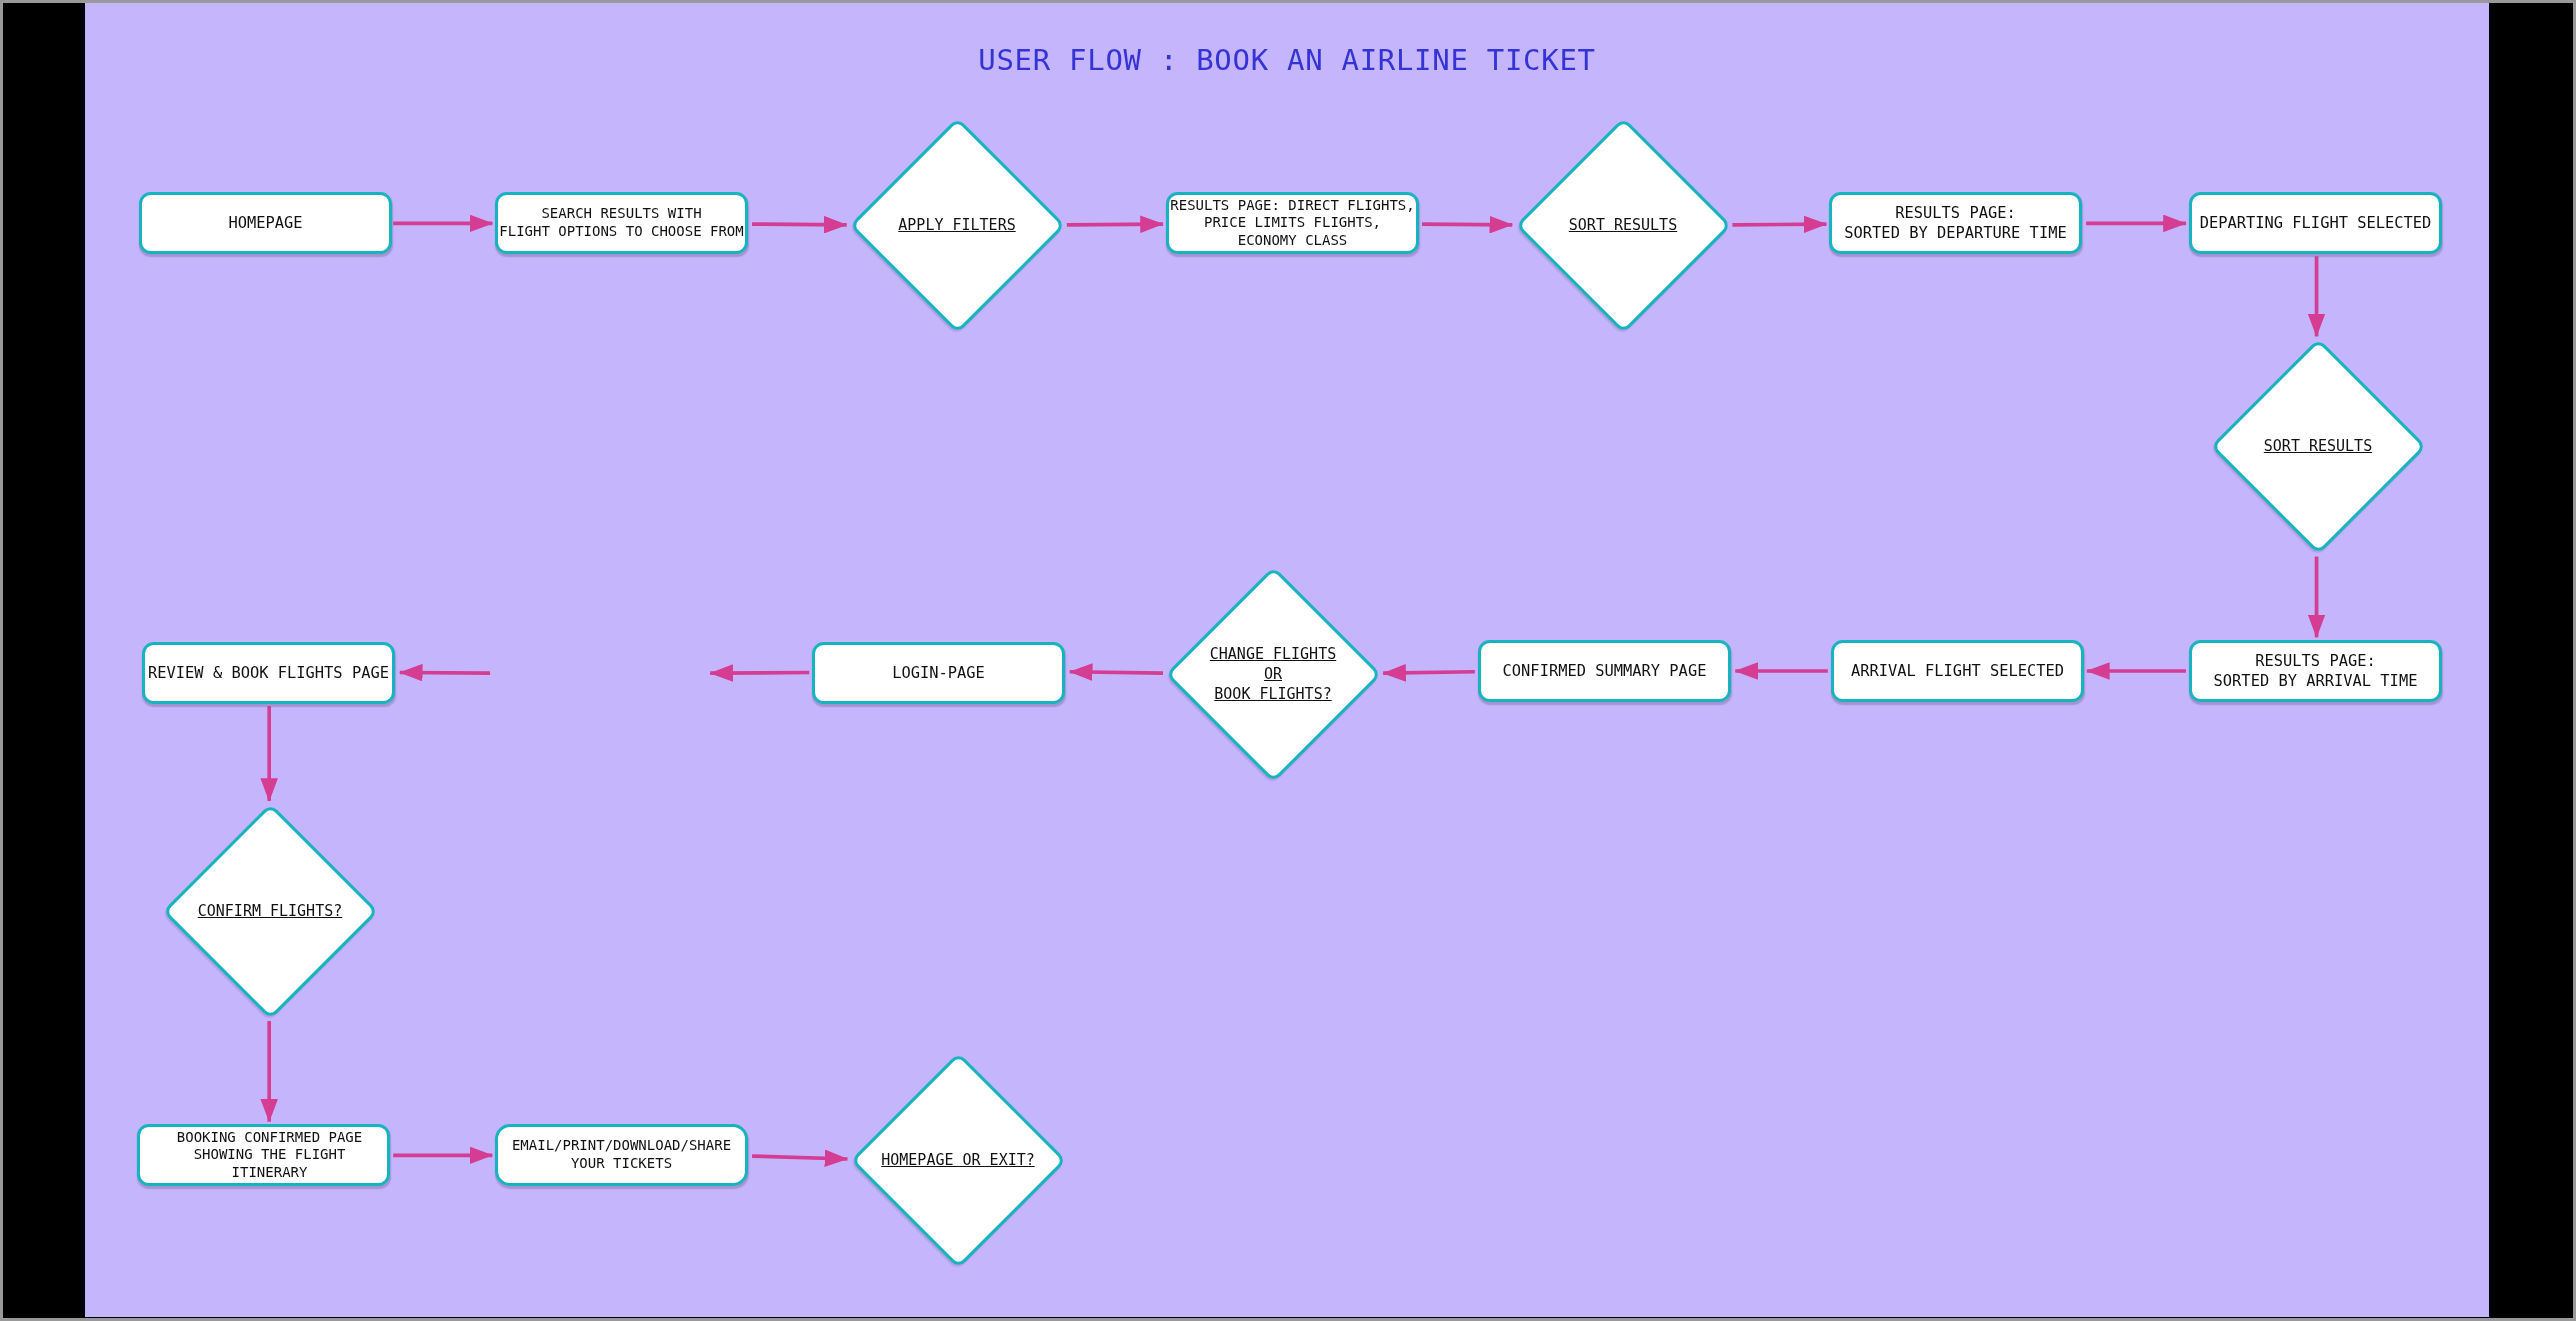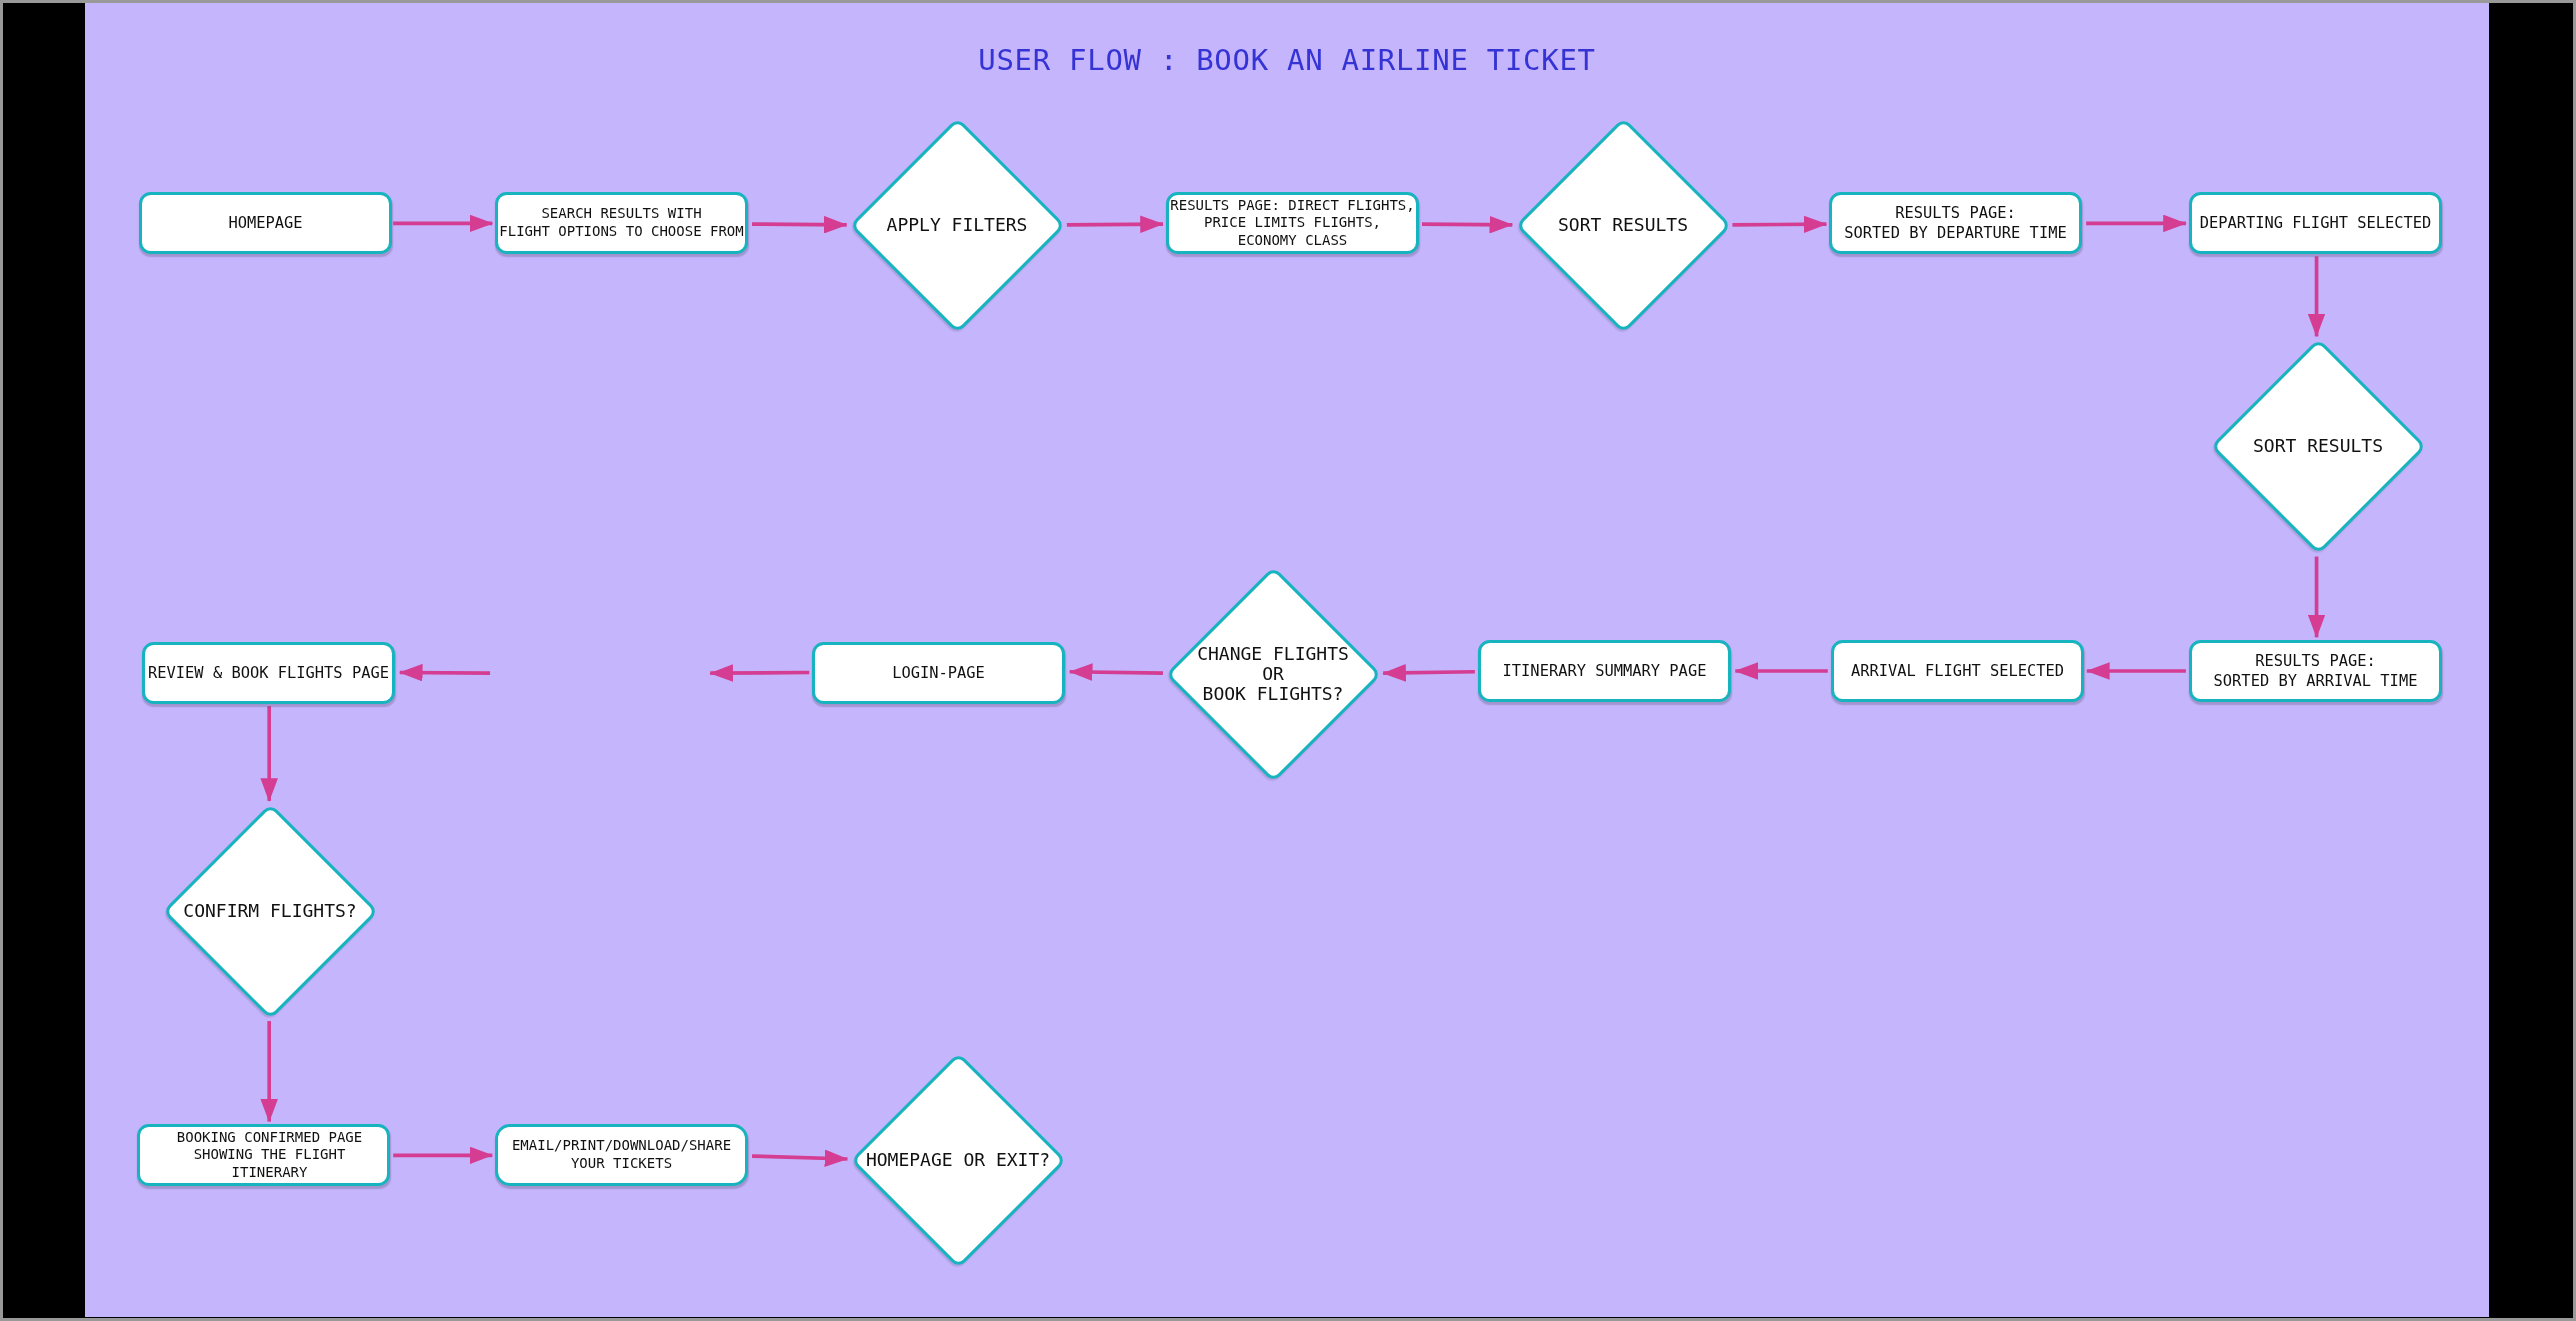--- a/index.html
+++ b/index.html
@@ -34,21 +34,21 @@
   }
   .rect-node.small{font-size:14px;line-height:17.6px;}
   .diamond-node{position:absolute;width:216px;height:216px;}
   .diamond-node .shape{
     position:absolute;left:50%;top:50%;width:153px;height:153px;margin:-76px 0 0 -76px;
     box-sizing:border-box;background:#fff;border:3.7px solid var(--teal);border-radius:9.5px;
     transform:rotate(45deg);box-shadow:0.7px 2.2px 1.5px rgba(0,0,0,0.12);
   }
   .diamond-node .label{
     position:absolute;inset:0;display:flex;flex-direction:column;align-items:center;justify-content:center;
-    text-align:right;color:var(--ink);font-size:18px;line-height:20px;
+    text-align:right;color:var(--ink);font-size:15px;line-height:20px;text-decoration:underline;
   }
 </style>
 </head>
 <body>
 
 <div class="screen">
   <div class="canvas">
 
     <div class="title">USER FLOW : BOOK AN AIRLINE TICKET</div>
 
@@ -126,21 +126,21 @@
     <div class="rect-node" style="left:2104px;top:637px;">
       <div>RESULTS PAGE:</div>
       <div>SORTED BY ARRIVAL TIME</div>
     </div>
 
     <div class="rect-node" style="left:1746px;top:637px;">
       <div>ARRIVAL FLIGHT SELECTED</div>
     </div>
 
     <div class="rect-node" style="left:1393px;top:637px;">
-      <div>ITINERARY SUMMARY PAGE</div>
+      <div>CONFIRMED SUMMARY PAGE</div>
     </div>
 
     <div class="diamond-node" style="left:1080px;top:563px;">
       <div class="shape"></div>
       <div class="label">
         <div>CHANGE FLIGHTS</div>
         <div>OR</div>
         <div>BOOK FLIGHTS?</div>
       </div>
     </div>

